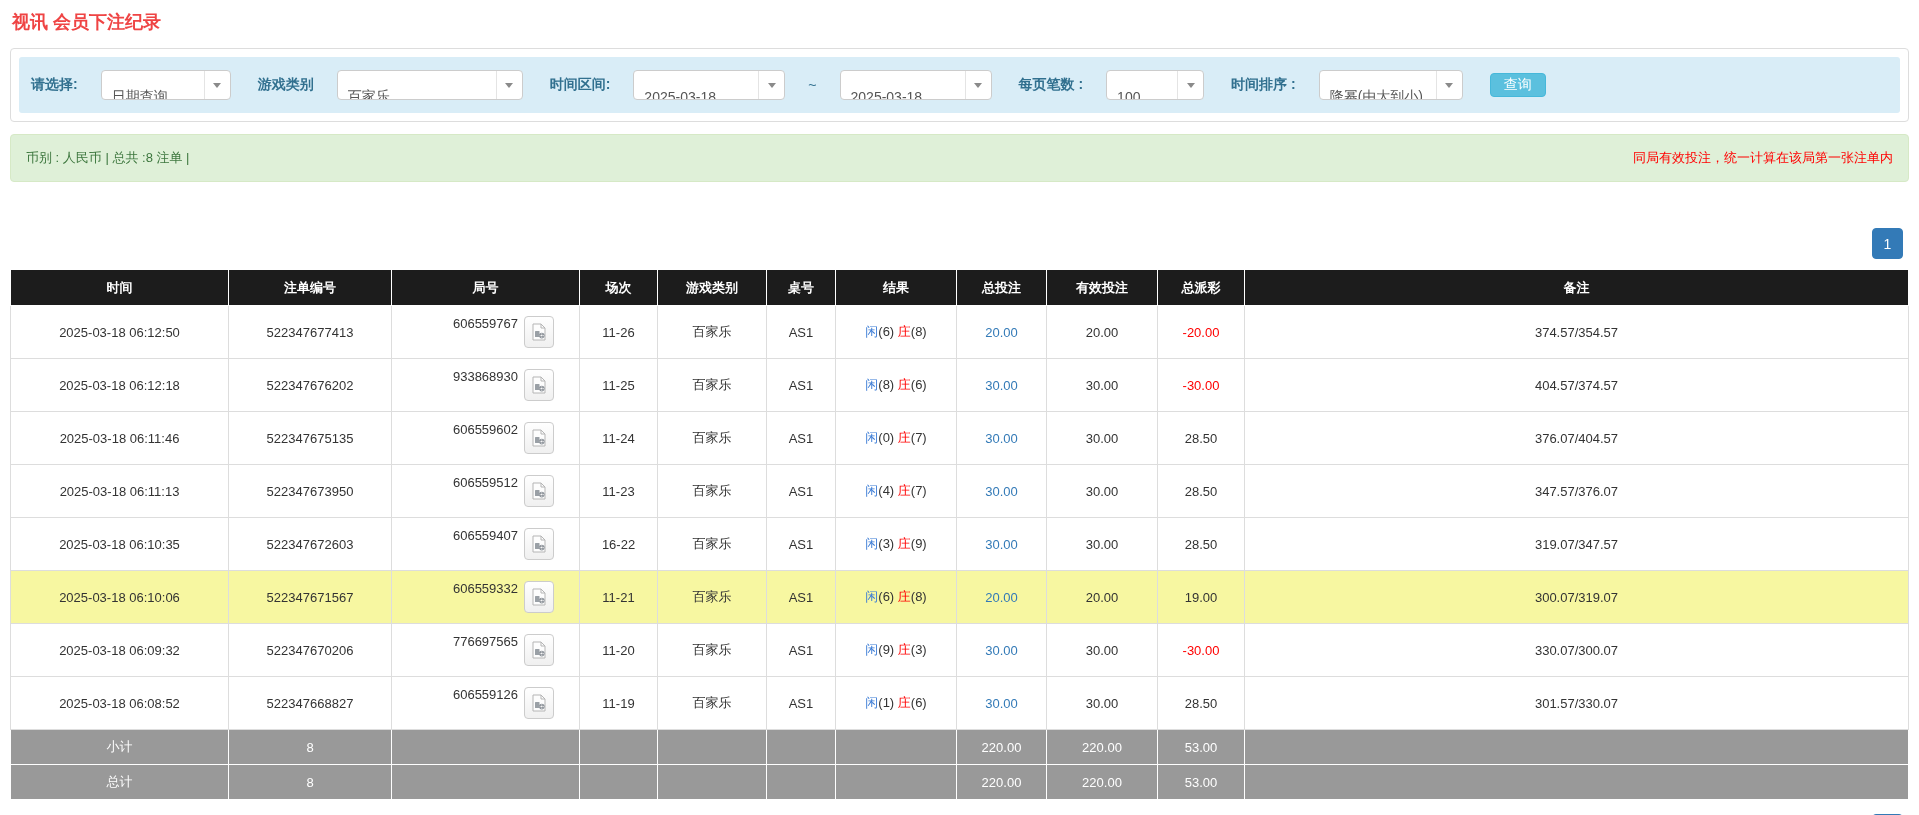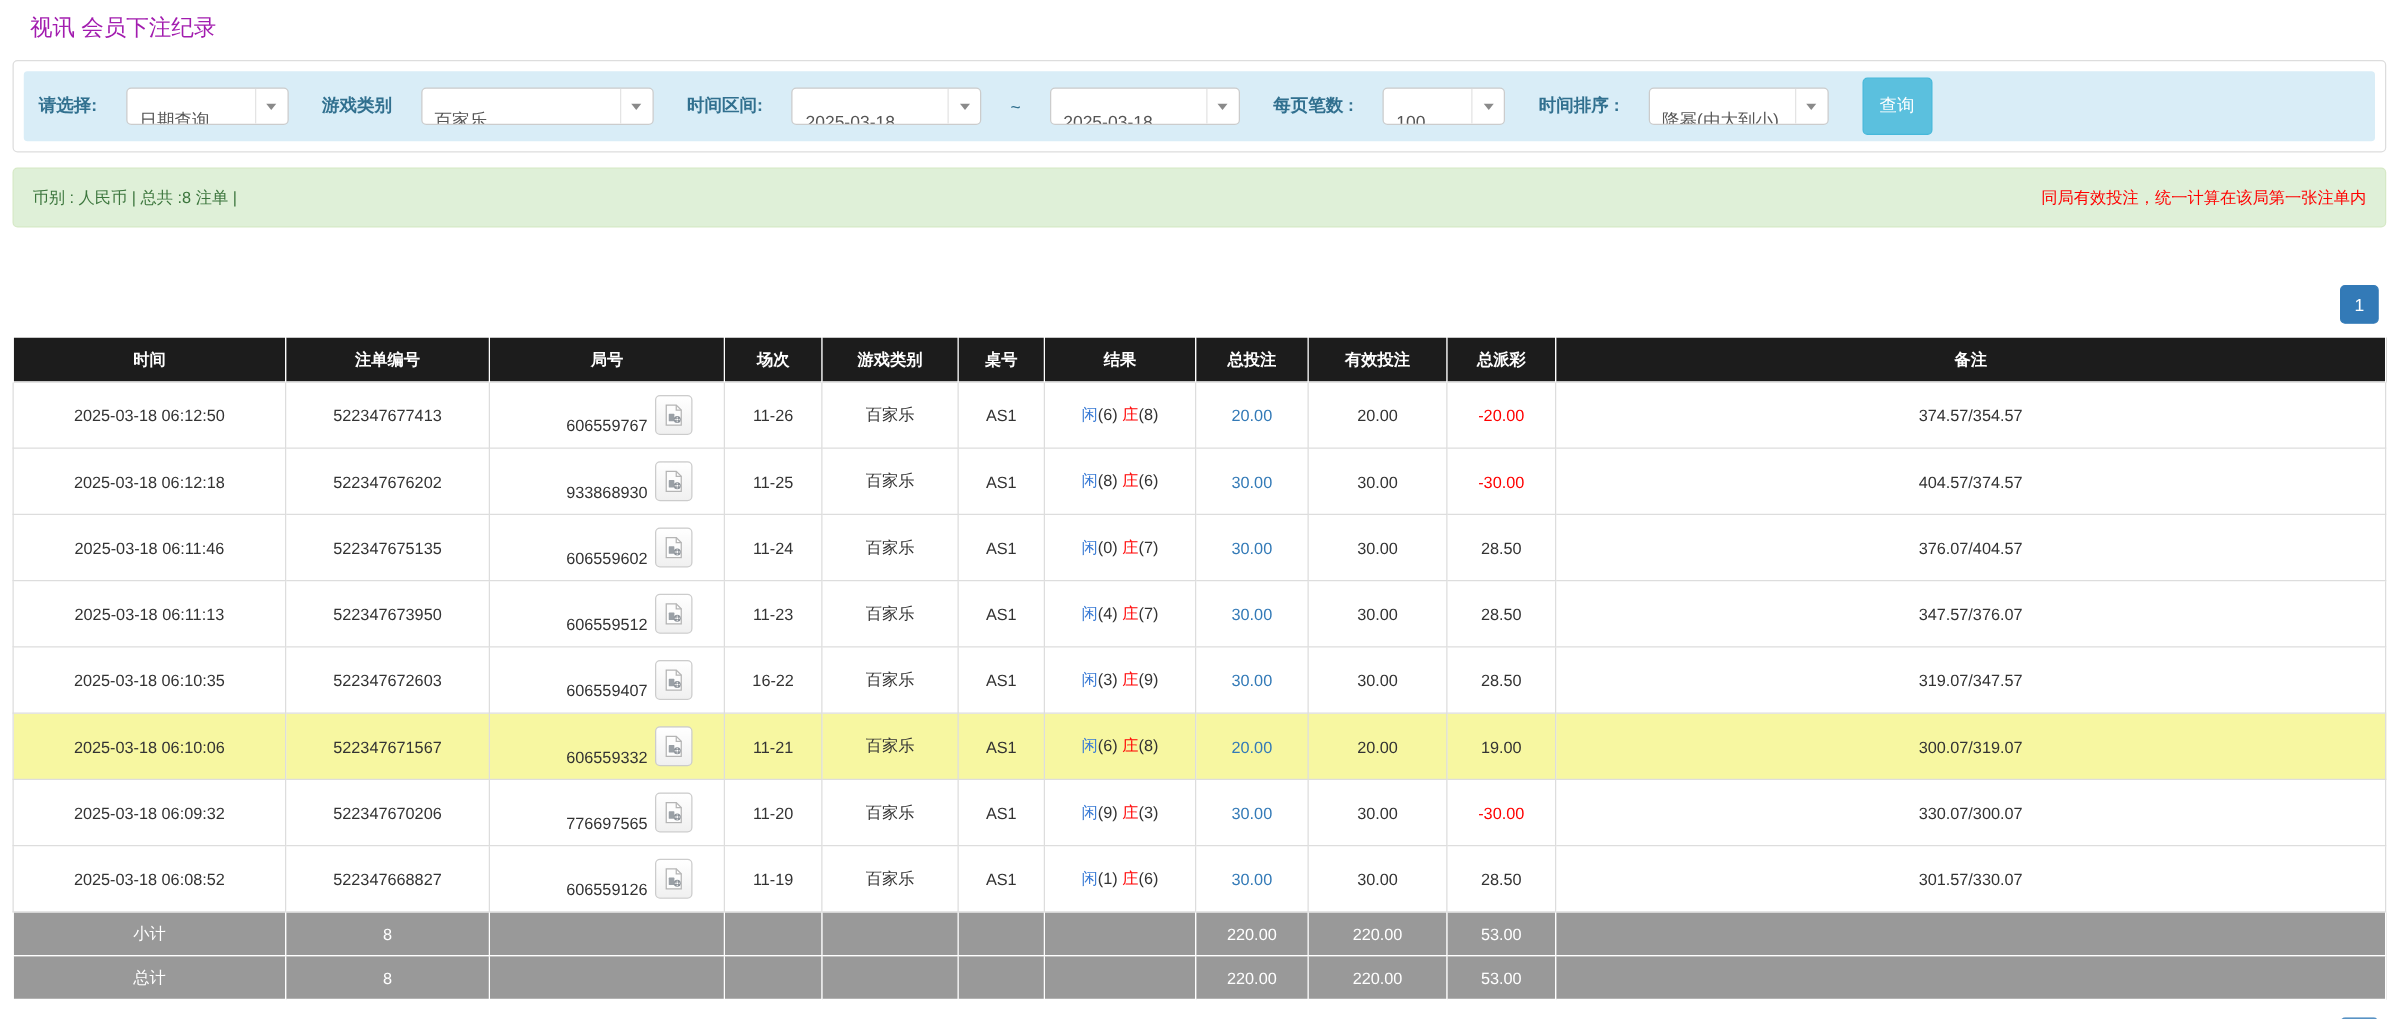--- a/index.html
+++ b/index.html
@@ -4,42 +4,42 @@
 <style>
   * { box-sizing: border-box; }
   html,body { margin:0; padding:0; }
   body {
     width:1919px; height:815px; overflow:hidden;
     background:#fff; color:#333;
     font-family:"Liberation Sans","DejaVu Sans",sans-serif;
   }
   .wrap { padding:6px 10px 0 10px; }
 
-  .page-title { font-size:18px; font-weight:400; color:#a21caf; margin:4px 0 14px 14px; }
+  .page-title { font-size:18px; font-weight:700; color:#ef4444; margin:4px 0 14px 2px; }
 
   
   .panel { border:1px solid #ddd; border-radius:4px; padding:8px; margin-bottom:12px; background:#fff; }
   .filter-bar {
     background:var(--filter_bg); border-radius:3px; height:56px;
     display:flex; align-items:center; padding:0 12px; gap:23px; white-space:nowrap;
   }
   .flabel { color:var(--filter_label); font-weight:bold; font-size:14px; margin-left:4px; }
   .flabel:first-child { margin-left:0; }
   .select {
     background:#fff; border:1px solid #ccc; border-radius:4px; height:30px;
     display:inline-flex; align-items:center; justify-content:space-between;
     padding-left:10px; font-size:14px; color:#555; cursor:pointer; overflow:hidden;
   }
   .sel-value { flex:1; text-align:left; color:#555;margin-top:23px; }
   .caret-box { width:26px; height:100%; display:flex; align-items:center; justify-content:center; border-left:1px solid #e4e4e4; }
   .caret { width:0; height:0; border-left:4px solid transparent; border-right:4px solid transparent; border-top:5px solid #8a8a8a; }
   .tilde { color:var(--filter_label); font-size:14px; }
   .btn-query {
     background:var(--query_button_bg); border:1px solid #46b8da; color:#fff;
-    height:46px; padding:0 13px; border-radius:4px; font-size:14px; cursor:pointer; margin-left:4px;
+    height:24px; padding:0 13px; border-radius:4px; font-size:14px; cursor:pointer; margin-left:4px;
     font-family:inherit;
   }
 
   
   .info-bar {
     background:var(--info_bg); border:1px solid #d6e9c6; border-radius:4px; height:48px;
     display:flex; align-items:center; justify-content:space-between; padding:0 15px;
     font-size:13px; margin-bottom:0;
   }
   .info-left { color:var(--info_text); }
@@ -65,21 +65,21 @@
   }
   tr.hl td { background:var(--highlight_yellow); }
   tr.sum td { background:var(--summary_bg); color:#fff; height:35px; border:1px solid #fff; }
 
   .bet-link { color:var(--accent_blue); text-decoration:none; cursor:pointer; }
   .neg { color:var(--negative_red); }
   .p-label { color:var(--player_blue); }
   .b-label { color:var(--banker_red); }
   .score { color:#333; }
 
-  .round-wrap { display:inline-flex; align-items:flex-end; gap:6px;margin-left:36px; }
+  .round-wrap { display:inline-flex; align-items:flex-start; gap:6px;margin-left:36px; }
   .video-btn {
     display:inline-flex; align-items:center; justify-content:center;
     width:30px; height:32px; border:1px solid #ccc; border-radius:4px;
     background:linear-gradient(#ffffff,#f0f0f0); cursor:pointer; padding:0;
   }
 </style>
 </head>
 <body>
 
 <div class="wrap">

